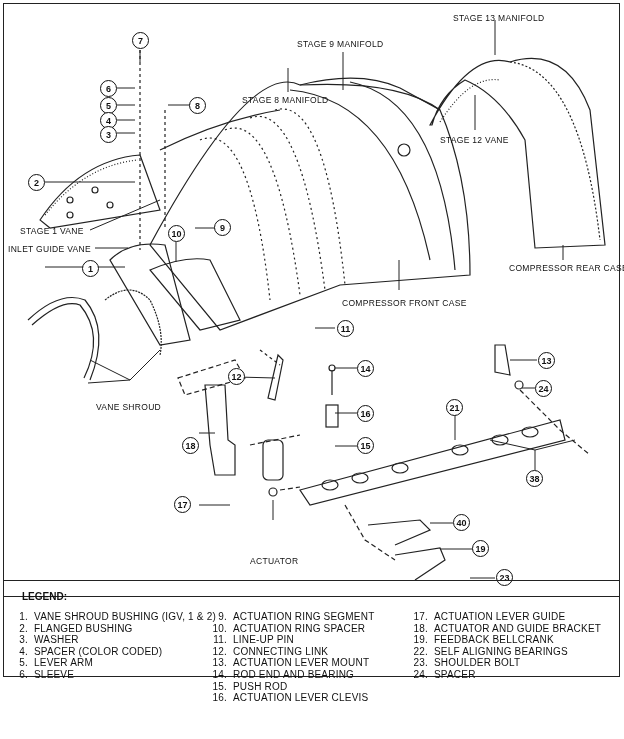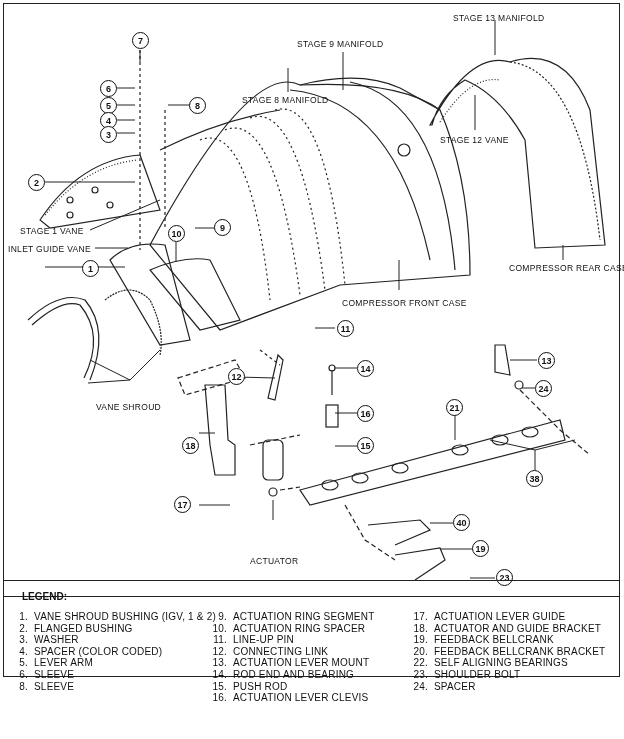--- a/index.html
+++ b/index.html
@@ -167,34 +167,32 @@
 
 <div class="legend">
   <div class="legend-title">LEGEND:</div>
   <div class="legend-col" style="left:4px;">
       <div class="row"><span class="num">1.</span><span>VANE SHROUD BUSHING (IGV, 1 &amp; 2)</span></div>
       <div class="row"><span class="num">2.</span><span>FLANGED BUSHING</span></div>
       <div class="row"><span class="num">3.</span><span>WASHER</span></div>
       <div class="row"><span class="num">4.</span><span>SPACER (COLOR CODED)</span></div>
       <div class="row"><span class="num">5.</span><span>LEVER ARM</span></div>
       <div class="row"><span class="num">6.</span><span>SLEEVE</span></div>
-      <div class="row"><span class="num">8.</span><span>SLEEVE</span></div>
     </div>
   <div class="legend-col" style="left:203px;">
       <div class="row"><span class="num">9.</span><span>ACTUATION RING SEGMENT</span></div>
       <div class="row"><span class="num">10.</span><span>ACTUATION RING SPACER</span></div>
       <div class="row"><span class="num">11.</span><span>LINE-UP PIN</span></div>
       <div class="row"><span class="num">12.</span><span>CONNECTING LINK</span></div>
       <div class="row"><span class="num">13.</span><span>ACTUATION LEVER MOUNT</span></div>
       <div class="row"><span class="num">14.</span><span>ROD END AND BEARING</span></div>
       <div class="row"><span class="num">15.</span><span>PUSH ROD</span></div>
       <div class="row"><span class="num">16.</span><span>ACTUATION LEVER CLEVIS</span></div>
     </div>
   <div class="legend-col" style="left:404px;">
       <div class="row"><span class="num">17.</span><span>ACTUATION LEVER GUIDE</span></div>
       <div class="row"><span class="num">18.</span><span>ACTUATOR AND GUIDE BRACKET</span></div>
       <div class="row"><span class="num">19.</span><span>FEEDBACK BELLCRANK</span></div>
-      <div class="row"><span class="num">20.</span><span>FEEDBACK BELLCRANK BRACKET</span></div>
       <div class="row"><span class="num">22.</span><span>SELF ALIGNING BEARINGS</span></div>
       <div class="row"><span class="num">23.</span><span>SHOULDER BOLT</span></div>
       <div class="row"><span class="num">24.</span><span>SPACER</span></div>
     </div>
 </div>
 
 </body></html>

